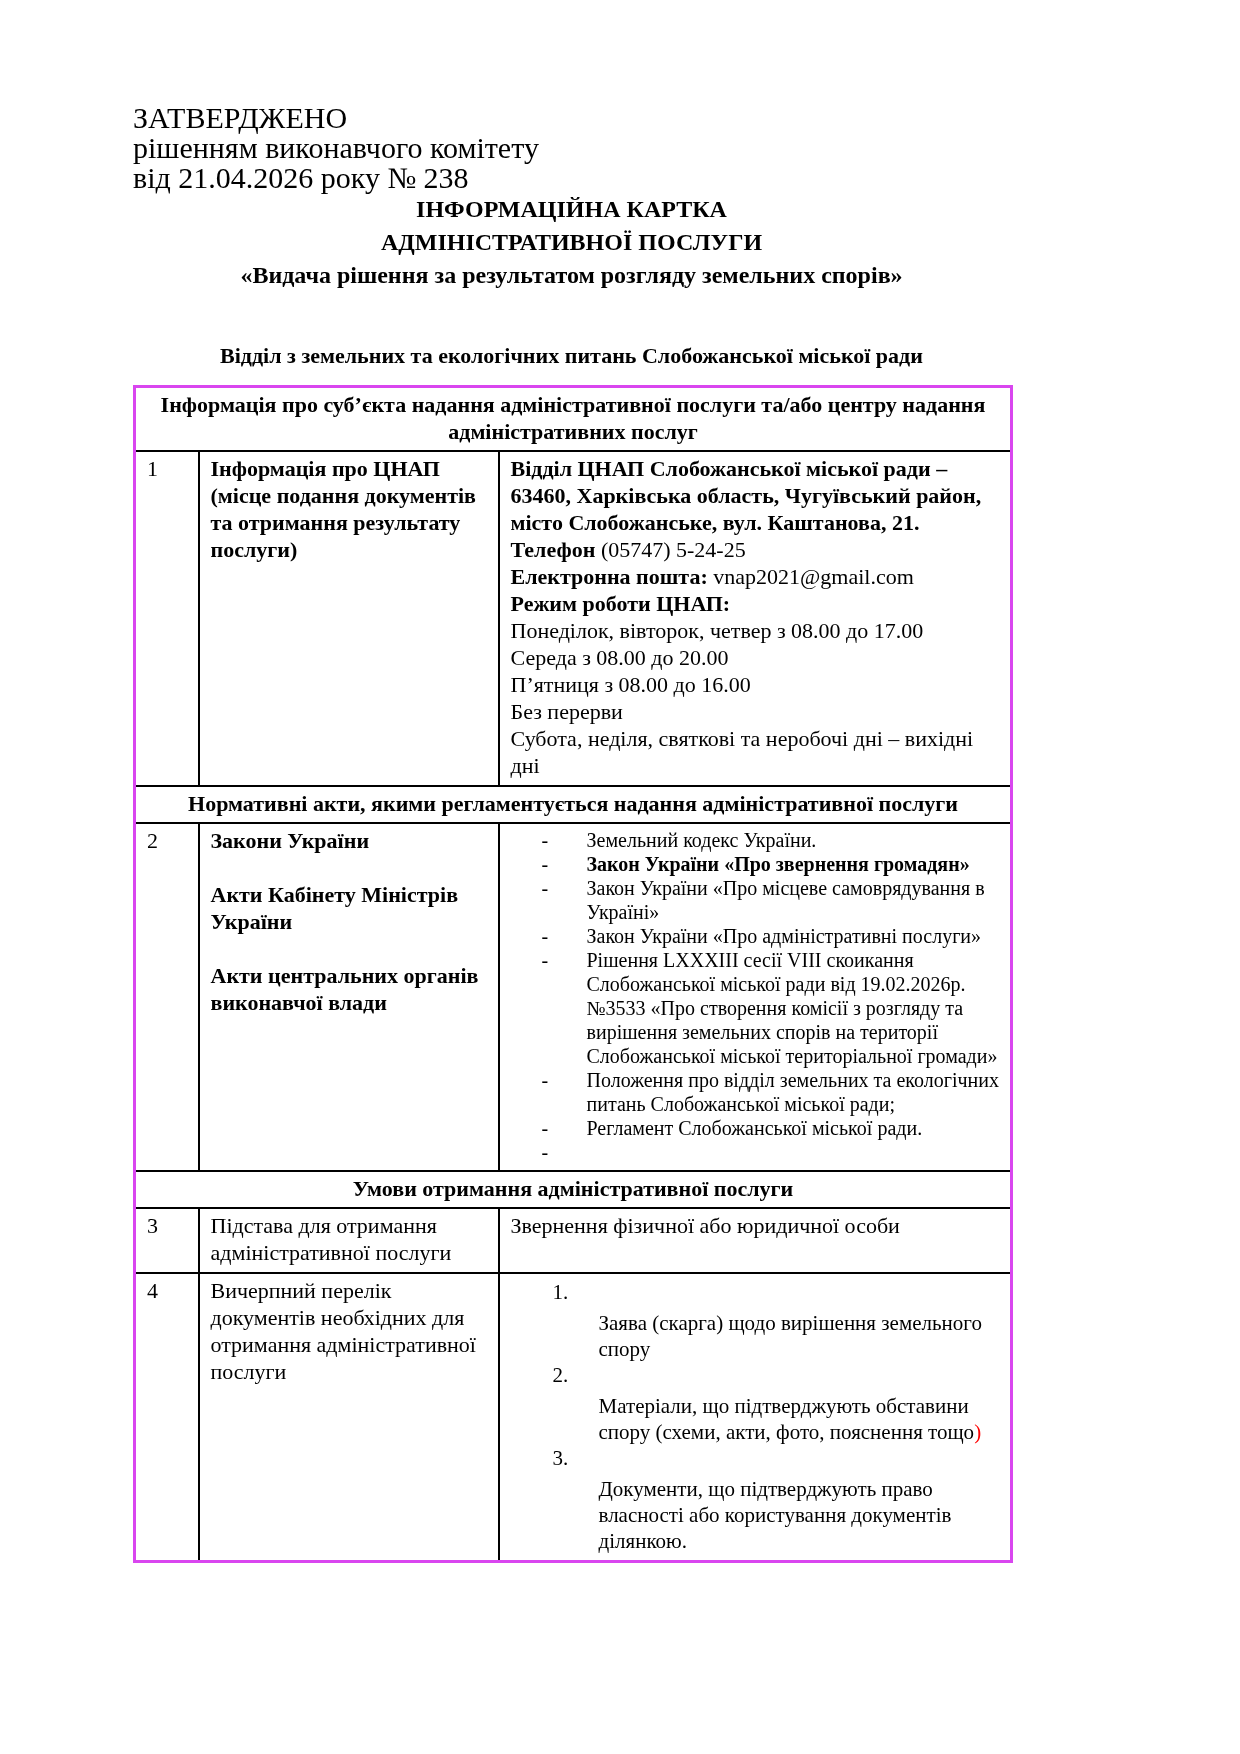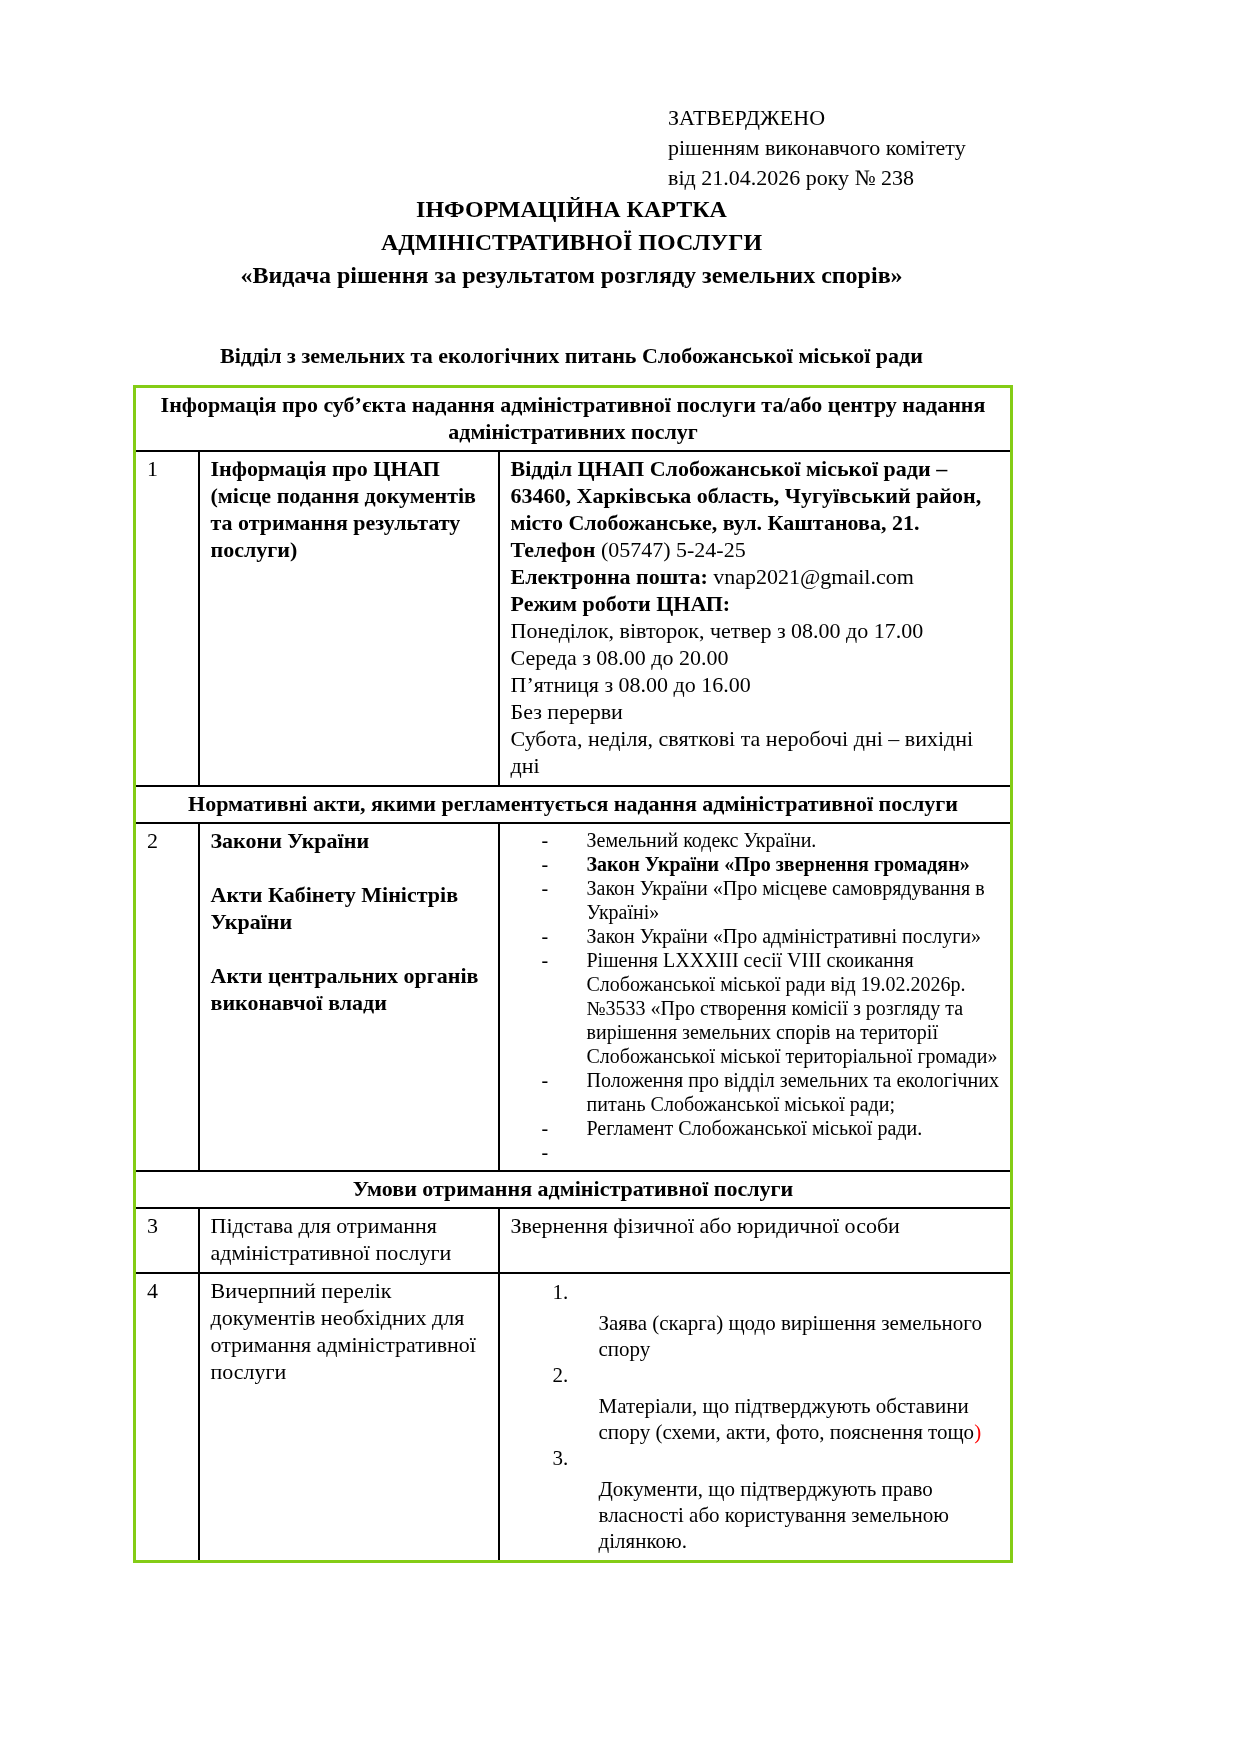--- a/index.html
+++ b/index.html
@@ -5,31 +5,31 @@
   * { margin:0; padding:0; box-sizing:border-box; }
   html, body { background:#ffffff; }
   body {
     width:1240px; height:1754px;
     font-family:"Liberation Serif", serif;
     color:#000000;
     overflow:hidden;
   }
   .page { width:877px; margin-left:133px; padding-top:103px; }
 
-  .approval { margin-left:535px; font-size:22px; line-height:30px; }
+  .approval { font-size:30px; line-height:30px; }
 
   .title { text-align:center; font-weight:bold; font-size:24px; line-height:33px; }
 
   .subtitle { margin-top:48px; text-align:center; font-weight:bold; font-size:22px; line-height:31px; }
   .underline { text-decoration:underline; }
 
   table.card {
     margin-top:14px; width:877px;
     border-collapse:collapse;
-    border:3px solid #84cc16;
+    border:3px solid #d946ef;
     table-layout:fixed;
   }
   td {
     border:2px solid #000;
     vertical-align:top;
     font-size:22px; line-height:27px;
     padding:3px 9px 6px 11px;
   }
   col.c1 { width:64px; }
   col.c2 { width:300px; }
@@ -165,20 +165,20 @@
         <div class="doc">
           <span class="num">1.</span>
           <span class="doc-text">Заява (скарга) щодо вирішення земельного спору</span>
         </div>
         <div class="doc">
           <span class="num">2.</span>
           <span class="doc-text"><span>Матеріали, що підтверджують обставини спору (схеми, акти, фото, пояснення тощо</span><span class="red">)</span></span>
         </div>
         <div class="doc">
           <span class="num">3.</span>
-          <span class="doc-text">Документи, що підтверджують право власності або користування земельною ділянкою.</span>
+          <span class="doc-text">Документи, що підтверджують право власності або користування документів ділянкою.</span>
         </div>
       </td>
     </tr>
 
   </tbody>
     </table>
 </div>
 
 </body></html>

